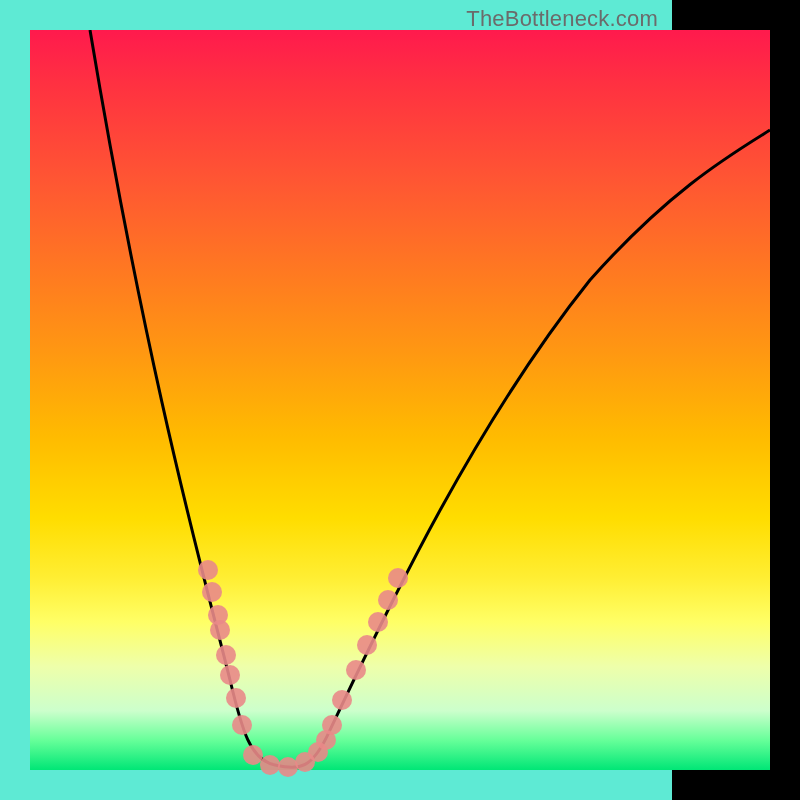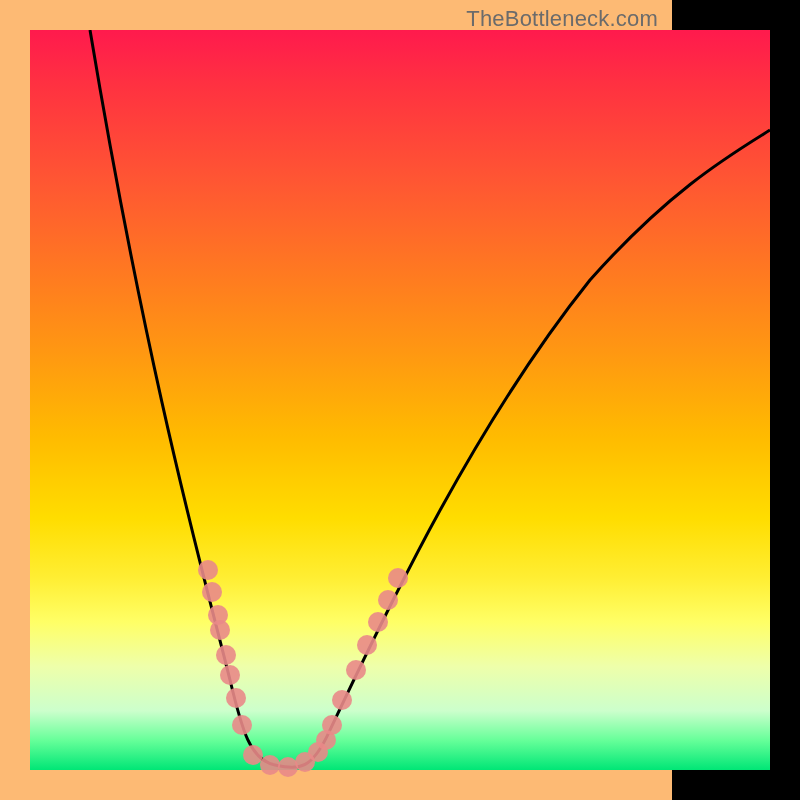--- a/index.html
+++ b/index.html
@@ -8,21 +8,21 @@
     width: 800px;
     height: 800px;
     background: #000;
     overflow: hidden;
     font-family: Arial, Helvetica, sans-serif;
   }
   .stage {
     position: relative;
     width: 672px;
     height: 800px;
-    background: #fdba74;
+    background: #5eead4;
   }
   .plot-area {
     position: absolute;
     left: 30px;
     top: 30px;
     width: 740px;
     height: 740px;
     background: linear-gradient(to bottom,
       #ff1a4d 0%,
       #ff3340 8%,

